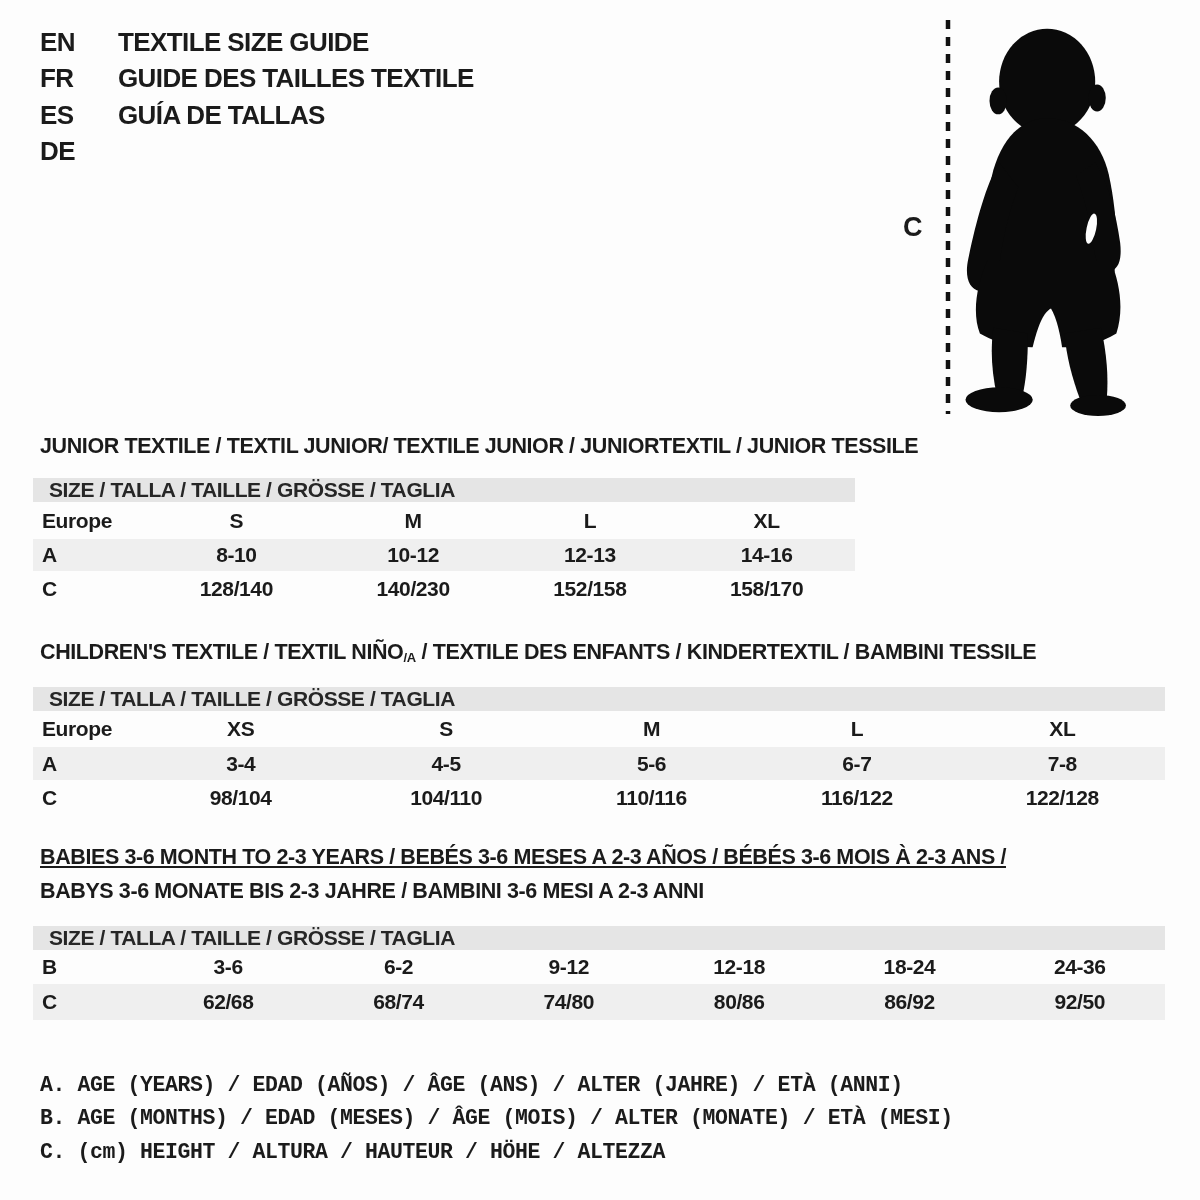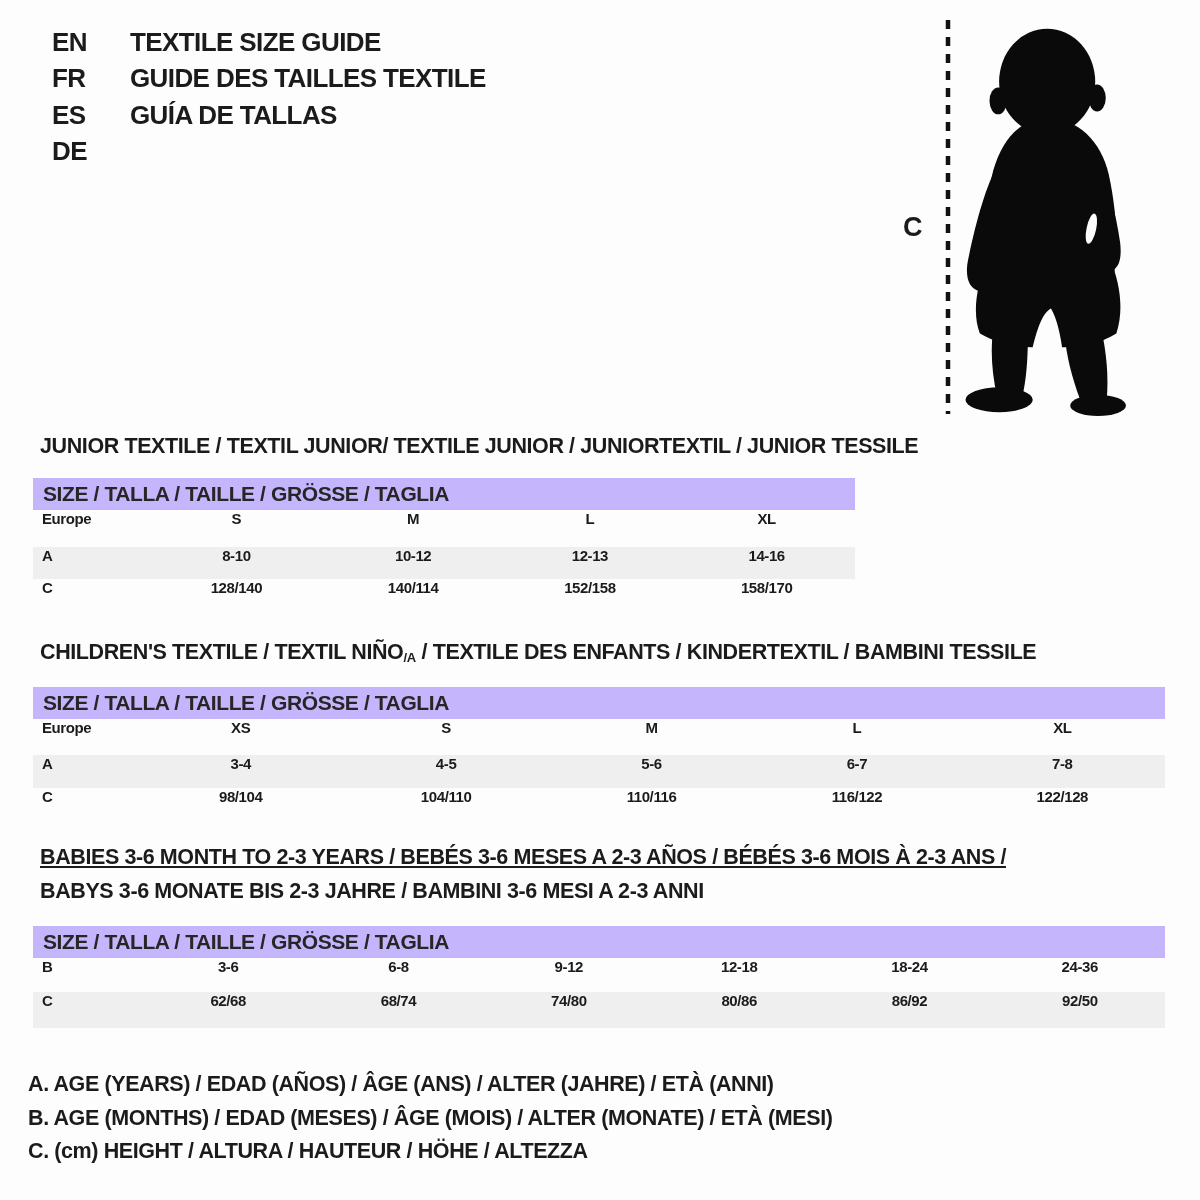--- a/index.html
+++ b/index.html
@@ -2,48 +2,48 @@
 <html><head>
 <meta charset="utf-8">
 <style>
   html,body{margin:0;padding:0;background:#fff;}
   .page{
     position:relative;width:1200px;height:1200px;background:#fdfdfd;
     font-family:"Liberation Sans",sans-serif;color:#1b1b1b;overflow:hidden;
     font-weight:700;
   }
   
-  .lang-block{position:absolute;left:52px;top:24px;}
+  .lang-block{position:absolute;left:40px;top:24px;}
   .lang-row{display:flex;height:36.5px;align-items:center;font-size:26px;letter-spacing:-0.6px;}
   .lang-code{width:78px;}
   
   .fig{position:absolute;left:0;top:0;width:1200px;height:430px;pointer-events:none;}
   .dash-line{position:absolute;left:944px;top:18px;}
   .measure-c{position:absolute;left:903px;top:212px;font-size:27px;}
   .baby{position:absolute;left:962px;top:24px;}
   
   .sec-title{position:absolute;left:40px;font-size:21.5px;letter-spacing:-0.4px;white-space:nowrap;}
   .sub-a{font-size:13px;vertical-align:-3px;letter-spacing:-0.2px;}
   
   .sg-table{position:absolute;left:33px;}
   .w-junior{width:822px;}
   .w-wide{width:1132px;}
-  .hdrbar{background:#c4b5fd;height:32px;display:flex;align-items:center;
-          padding-left:10px;font-size:21px;color:#262626;letter-spacing:-0.4px;box-sizing:border-box;}
-  .trow{display:flex;align-items:flex-start;font-size:15px;letter-spacing:-0.4px;}
+  .hdrbar{background:#e5e5e5;height:24px;display:flex;align-items:center;
+          padding-left:16px;font-size:21px;color:#262626;letter-spacing:-0.4px;box-sizing:border-box;}
+  .trow{display:flex;align-items:center;font-size:21px;letter-spacing:-0.4px;}
   .shade{background:#efefef;}
   .lbl{padding-left:9px;box-sizing:content-box;}
   .jr .lbl{width:106px;}
   .ch .lbl{width:96px;}
   .bb .lbl{width:101px;}
   .cell{flex:1;text-align:center;}
   .h37{height:37px;} .h36{height:36px;} .h35{height:35px;}
   .h34{height:34px;} .h33{height:33px;} .h32{height:32px;}
   
-  .legend{position:absolute;left:28px;top:1068px;}
+  .legend{position:absolute;left:40px;top:1068px;font-family:Liberation Mono, monospace;}
   .legend-line{height:33.5px;display:flex;align-items:center;font-size:21.5px;letter-spacing:-0.4px;}
 </style>
 </head>
 <body>
 
 <div class="page">
 
   <div class="lang-block">
     <div class="lang-row">
       <span class="lang-code">EN</span>
@@ -101,21 +101,21 @@
     <div class="trow h32 shade">
       <span class="lbl">A</span>
       <span class="cell">8-10</span>
       <span class="cell">10-12</span>
       <span class="cell">12-13</span>
       <span class="cell">14-16</span>
     </div>
     <div class="trow h36">
       <span class="lbl">C</span>
       <span class="cell">128/140</span>
-      <span class="cell">140/114</span>
+      <span class="cell">140/230</span>
       <span class="cell">152/158</span>
       <span class="cell">158/170</span>
     </div>
   </div>
 
   <div class="sec-title" style="top:640px;"><span>CHILDREN'S TEXTILE / TEXTIL NIÑO</span><span class="sub-a">/A</span><span> / TEXTILE DES ENFANTS / KINDERTEXTIL / BAMBINI TESSILE</span></div>
   <div class="sg-table w-wide ch" style="top:687px;">
     <div class="hdrbar">SIZE / TALLA / TAILLE / GRÖSSE / TAGLIA</div>
     <div class="trow h36">
       <span class="lbl">Europe</span>
@@ -143,21 +143,21 @@
     </div>
   </div>
 
   <div class="sec-title" style="top:845px;text-decoration:underline;">BABIES 3-6 MONTH TO 2-3 YEARS / BEBÉS 3-6 MESES A 2-3 AÑOS / BÉBÉS 3-6 MOIS À 2-3 ANS /</div>
   <div class="sec-title" style="top:879px;">BABYS 3-6 MONATE BIS 2-3 JAHRE / BAMBINI 3-6 MESI A 2-3 ANNI</div>
   <div class="sg-table w-wide bb" style="top:926px;">
     <div class="hdrbar">SIZE / TALLA / TAILLE / GRÖSSE / TAGLIA</div>
     <div class="trow h34">
       <span class="lbl">B</span>
       <span class="cell">3-6</span>
-      <span class="cell">6-8</span>
+      <span class="cell">6-2</span>
       <span class="cell">9-12</span>
       <span class="cell">12-18</span>
       <span class="cell">18-24</span>
       <span class="cell">24-36</span>
     </div>
     <div class="trow h36 shade">
       <span class="lbl">C</span>
       <span class="cell">62/68</span>
       <span class="cell">68/74</span>
       <span class="cell">74/80</span>

